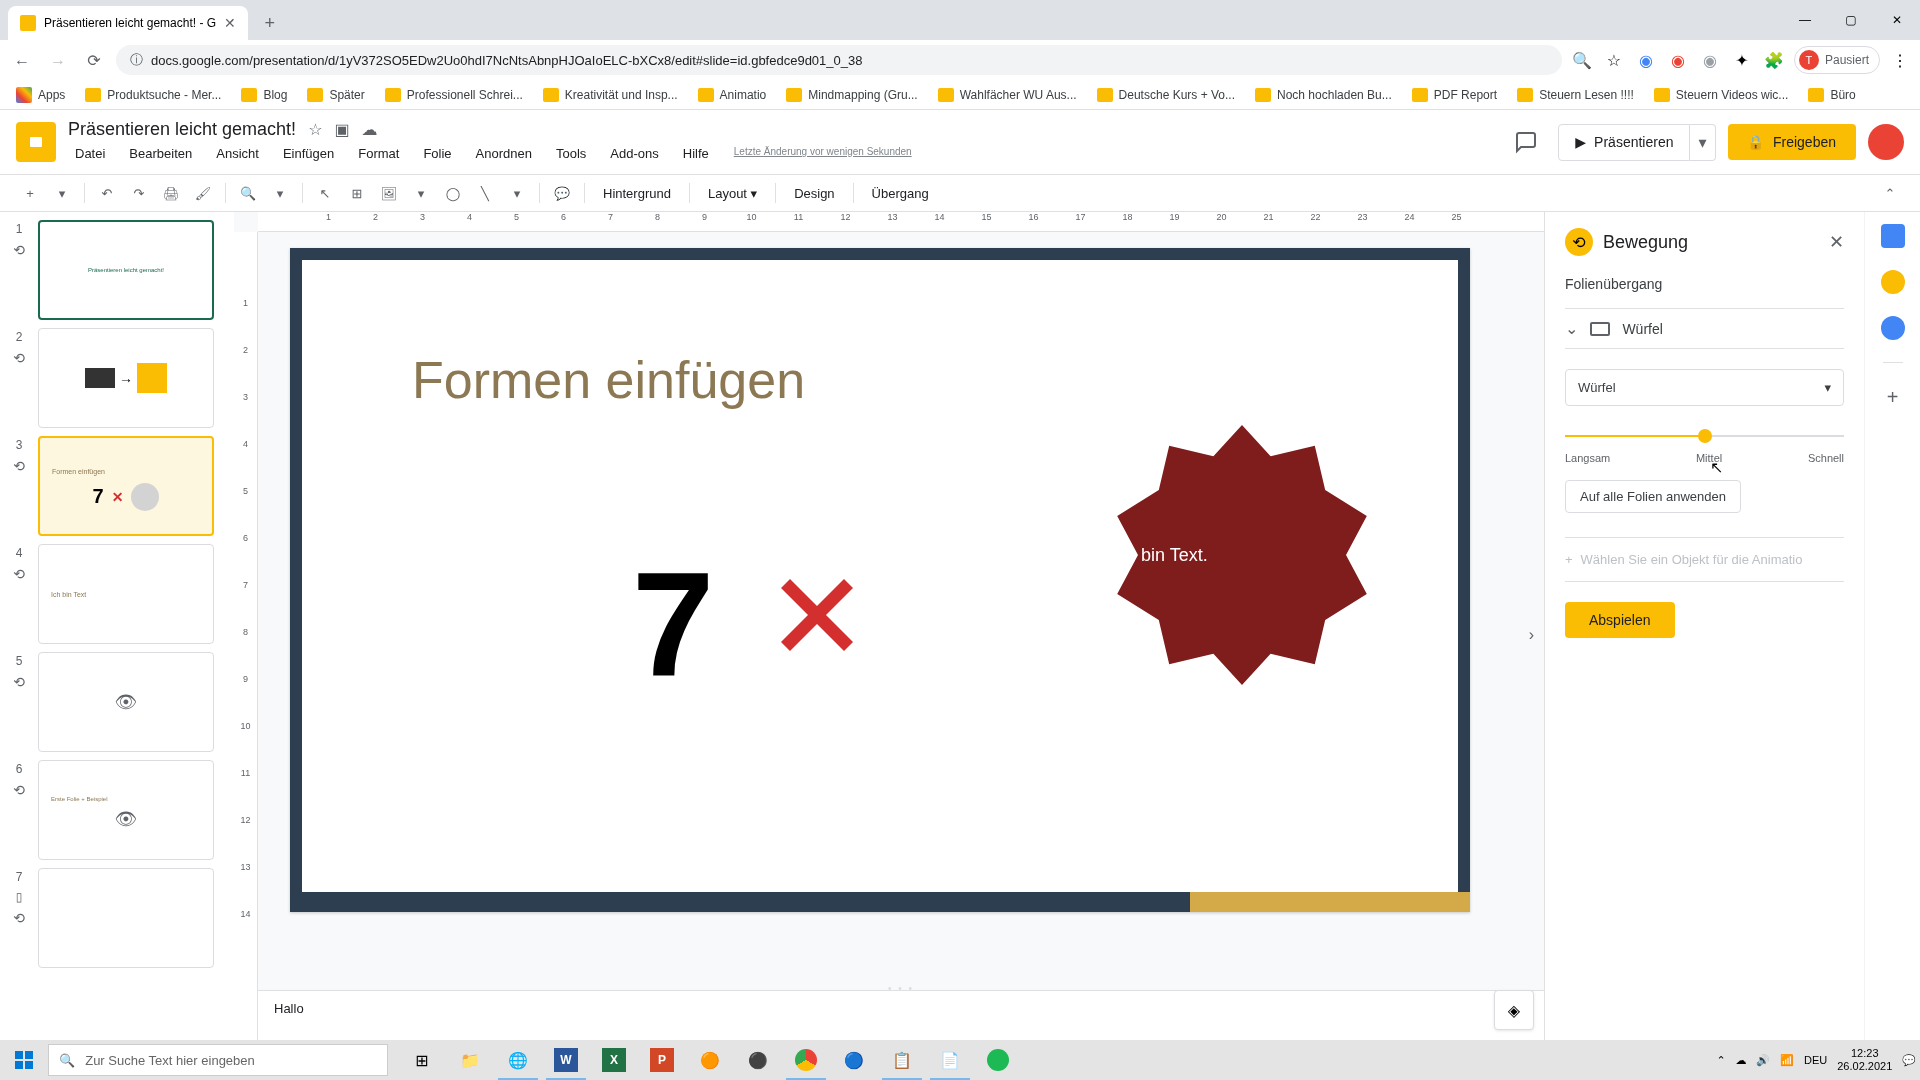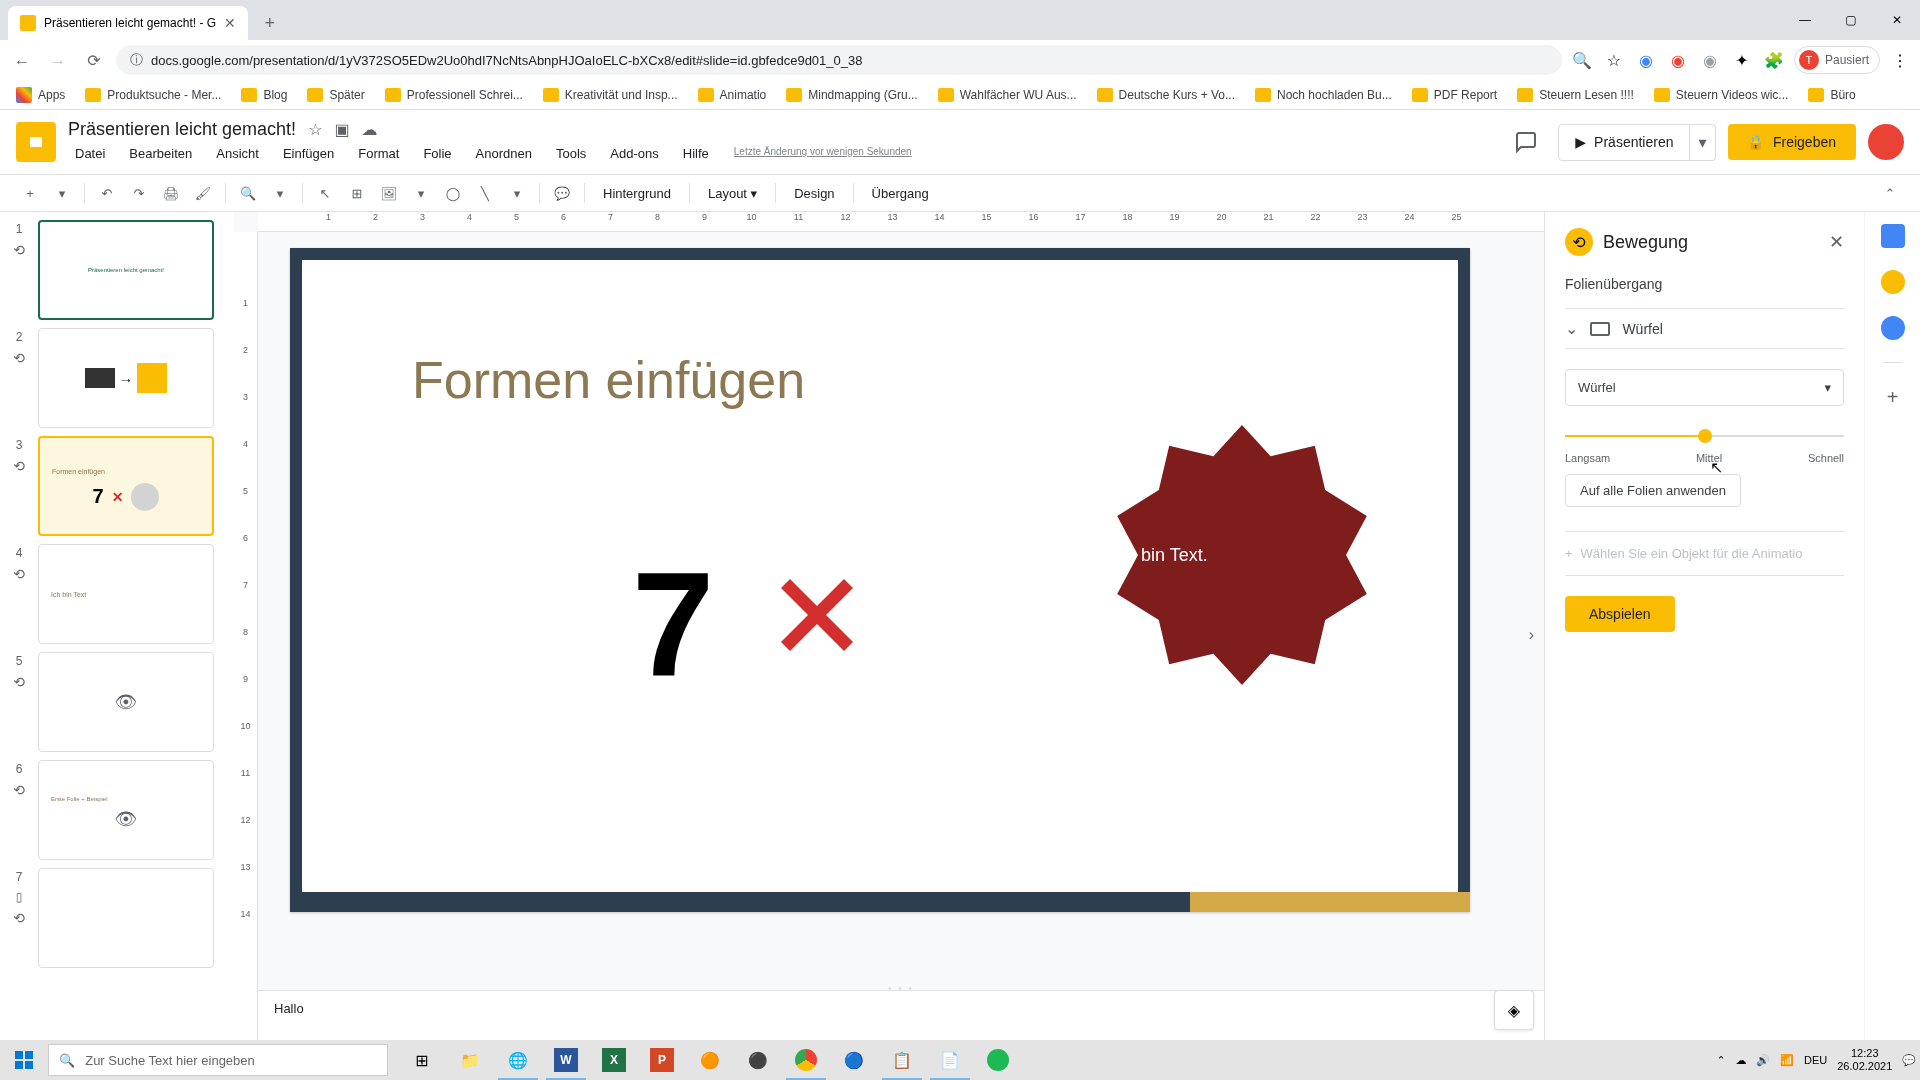--- a/index.html
+++ b/index.html
@@ -93,21 +93,21 @@
 .motion-section-title { font-size: 14px; color: #3c4043; margin-bottom: 16px; }
 .transition-row { display: flex; align-items: center; gap: 12px; padding: 10px 0; border-top: 1px solid #e0e0e0; border-bottom: 1px solid #e0e0e0; margin-bottom: 20px; }
 .chevron { color: #5f6368; }
 .slide-icon-small { width: 20px; height: 14px; border: 2px solid #5f6368; border-radius: 2px; }
 .transition-name { font-size: 14px; color: #3c4043; }
 .transition-select { width: 100%; border: 1px solid #dadce0; border-radius: 4px; padding: 10px 12px; font-size: 13px; color: #3c4043; display: flex; justify-content: space-between; margin-bottom: 20px; }
 .speed-slider { position: relative; height: 20px; margin-bottom: 6px; }
 .slider-track { position: absolute; top: 9px; left: 0; right: 0; height: 2px; background: #dadce0; }
 .slider-fill { position: absolute; top: 9px; left: 0; width: 50%; height: 2px; background: #fbbc04; }
 .slider-thumb { position: absolute; top: 3px; left: 50%; width: 14px; height: 14px; background: #fbbc04; border-radius: 50%; transform: translateX(-50%); }
-.speed-labels { display: flex; justify-content: space-between; font-size: 11px; color: #5f6368; margin-bottom: 10px; }
+.speed-labels { display: flex; justify-content: space-between; font-size: 11px; color: #5f6368; margin-bottom: 16px; }
 .apply-all-btn { border: 1px solid #dadce0; border-radius: 4px; padding: 8px 14px; font-size: 13px; color: #3c4043; display: inline-block; margin-bottom: 24px; }
 .object-anim-title { font-size: 14px; color: #3c4043; padding: 14px 0; border-top: 1px solid #e0e0e0; }
 .add-anim-row { display: flex; align-items: center; gap: 8px; color: #bdc1c6; font-size: 13px; padding: 14px 0; border-top: 1px solid #e0e0e0; border-bottom: 1px solid #e0e0e0; margin-bottom: 20px; }
 .play-btn { background: #fbbc04; border-radius: 4px; padding: 10px 24px; font-size: 14px; color: #202124; display: inline-block; }
 
 .side-rail { width: 56px; background: #fff; border-left: 1px solid #f1f3f4; display: flex; flex-direction: column; align-items: center; padding-top: 12px; gap: 22px; }
 .rail-icon { width: 24px; height: 24px; border-radius: 4px; }
 
 
 .bottom-bar { height: 32px; border-top: 1px solid #e0e0e0; display: flex; align-items: center; padding: 0 16px; gap: 16px; background: #fff; }

